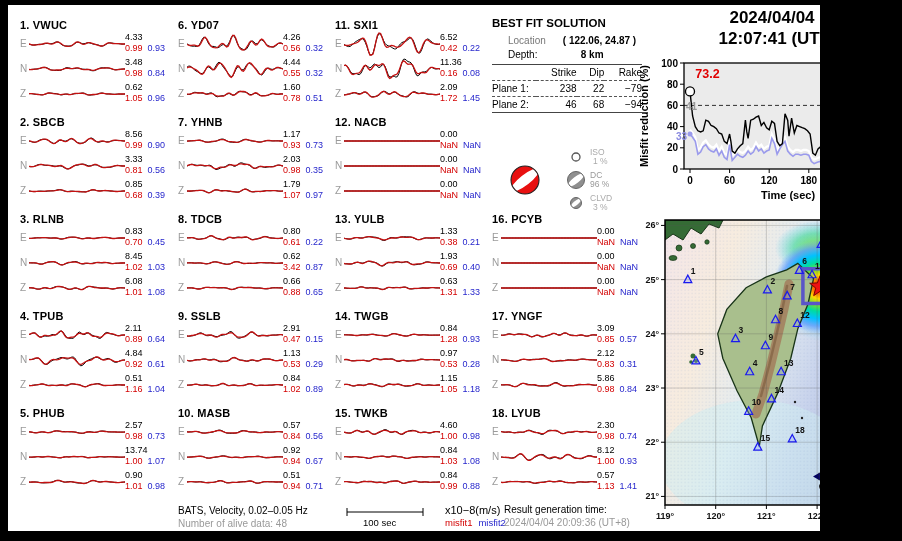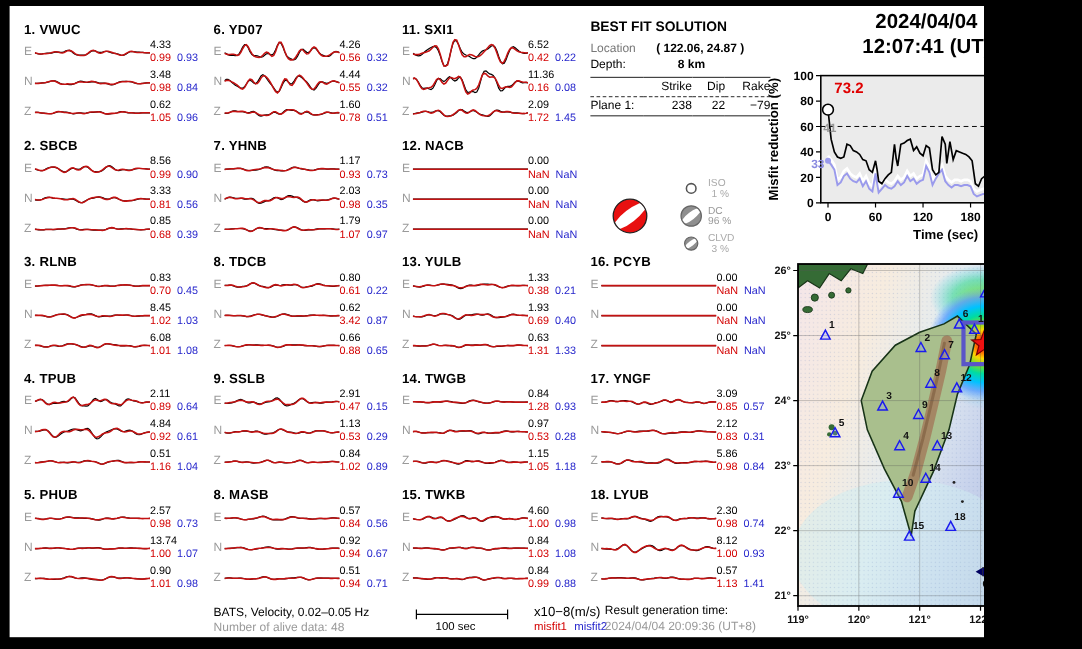--- a/index.html
+++ b/index.html
@@ -14,21 +14,21 @@
   .clabel{position:absolute;left:0;top:6px;color:#9a9a9a;font-size:10px;}
   .comp svg{position:absolute;left:9px;top:0;}
   .nums{position:absolute;left:105px;top:0;width:49px;font-size:9px;line-height:11px;white-space:nowrap;}
   .amp{color:#000;}
   .m1{color:#d30000;}
   .m2{color:#2626cc;margin-left:5px;}
 
   
   .solution{position:absolute;left:484px;top:12px;width:162px;height:200px;font-size:10px;color:#000;}
   .sol-title{font-size:11.5px;font-weight:bold;margin-bottom:6px;}
-  .sol-row{margin:3px 0;}
+  .sol-row{margin:3px 16px;}
   .sol-lab{color:#777;display:inline-block;width:52px;}
   .sol-lab2{color:#000;display:inline-block;width:52px;}
   .sol-val{font-weight:bold;}
   .mw-big{font-size:19px;font-weight:bold;letter-spacing:.5px;}
   table.fp{border-collapse:collapse;margin-top:4px;width:150px;font-size:10px;}
   table.fp th{font-weight:normal;text-align:right;border-top:1px solid #444;border-bottom:1px dashed #555;padding:2px 0 2px 8px;}
   table.fp td{text-align:right;border-bottom:1px dashed #555;padding:2px 0 2px 8px;}
   table.fp tr:last-child td{border-bottom:1px solid #444;}
   table.fp .rowlab{text-align:left;padding-left:0;}
   .mech{position:absolute;left:0;top:126px;}
@@ -370,21 +370,21 @@
               <polyline points="0.0,12.2 1.5,12.1 3.0,12.0 4.6,11.8 6.1,11.6 7.6,11.3 9.1,11.3 10.7,11.5 12.2,11.9 13.7,12.2 15.2,12.2 16.8,12.0 18.3,11.8 19.8,12.0 21.3,12.4 22.9,12.7 24.4,12.9 25.9,12.8 27.4,12.6 29.0,12.4 30.5,12.1 32.0,11.6 33.5,11.1 35.0,10.6 36.6,10.7 38.1,11.2 39.6,11.9 41.1,12.4 42.7,12.5 44.2,12.3 45.7,12.1 47.2,12.2 48.8,12.5 50.3,12.7 51.8,12.7 53.3,12.6 54.9,12.4 56.4,12.3 57.9,12.1 59.4,11.7 61.0,11.1 62.5,10.7 64.0,10.7 65.5,11.2 67.0,11.9 68.6,12.4 70.1,12.5 71.6,12.4 73.1,12.3 74.7,12.3 76.2,12.4 77.7,12.4 79.2,12.3 80.8,12.2 82.3,12.1 83.8,12.1 85.3,12.1 86.9,11.9 88.4,11.7 89.9,11.5 91.4,11.6 93.0,11.8 94.5,12.0 96.0,12.0 " fill="none" stroke="#000" stroke-width="1"></polyline>
               <polyline points="0.0,12.2 1.5,12.2 3.0,12.1 4.6,12.0 6.1,11.7 7.6,11.4 9.1,11.2 10.7,11.4 12.2,11.8 13.7,12.2 15.2,12.3 16.8,12.2 18.3,12.0 19.8,12.0 21.3,12.2 22.9,12.4 24.4,12.6 25.9,12.7 27.4,12.6 29.0,12.6 30.5,12.3 32.0,11.8 33.5,11.1 35.0,10.5 36.6,10.5 38.1,11.1 39.6,12.0 41.1,12.6 42.7,12.7 44.2,12.4 45.7,12.1 47.2,12.0 48.8,12.2 50.3,12.5 51.8,12.7 53.3,12.7 54.9,12.7 56.4,12.5 57.9,12.1 59.4,11.6 61.0,10.9 62.5,10.6 64.0,10.8 65.5,11.4 67.0,12.1 68.6,12.6 70.1,12.6 71.6,12.3 73.1,12.1 74.7,12.1 76.2,12.2 77.7,12.4 79.2,12.4 80.8,12.3 82.3,12.2 83.8,12.1 85.3,12.0 86.9,11.8 88.4,11.6 89.9,11.6 91.4,11.7 93.0,11.9 94.5,12.0 96.0,12.0 " fill="none" stroke="#c41111" stroke-width="1.3"></polyline>
             </svg>
             <div class="nums">
               <div class="amp">0.84</div>
               <div><span class="m1">1.02</span><span class="m2">0.89</span></div>
             </div>
           </div>
         </div>
         <div class="station" style="left: 170px; top: 402px;">
-          <div class="shead">8.  MASB</div>
+          <div class="shead">10.  MASB</div>
           <div class="comp">
             <span class="clabel">E</span>
             <svg width="96" height="24">
               <polyline points="0.0,11.8 1.5,11.9 3.0,11.9 4.6,11.9 6.1,11.7 7.6,11.6 9.1,11.5 10.7,11.7 12.2,12.0 13.7,12.5 15.2,12.8 16.8,13.0 18.3,13.0 19.8,12.8 21.3,12.7 22.9,12.5 24.4,12.4 25.9,12.1 27.4,11.6 29.0,10.9 30.5,10.4 32.0,10.1 33.5,10.2 35.0,10.8 36.6,11.6 38.1,12.4 39.6,13.0 41.1,13.2 42.7,13.3 44.2,13.3 45.7,13.3 47.2,13.2 48.8,13.0 50.3,12.6 51.8,11.9 53.3,11.2 54.9,10.7 56.4,10.6 57.9,10.8 59.4,11.2 61.0,11.7 62.5,12.0 64.0,12.0 65.5,12.0 67.0,11.9 68.6,12.0 70.1,12.2 71.6,12.4 73.1,12.6 74.7,12.5 76.2,12.4 77.7,12.2 79.2,12.1 80.8,12.2 82.3,12.2 83.8,12.2 85.3,12.1 86.9,11.9 88.4,11.7 89.9,11.6 91.4,11.6 93.0,11.7 94.5,11.9 96.0,12.0 " fill="none" stroke="#000" stroke-width="1"></polyline>
               <polyline points="0.0,11.9 1.5,12.0 3.0,11.9 4.6,11.8 6.1,11.6 7.6,11.4 9.1,11.4 10.7,11.6 12.2,12.1 13.7,12.6 15.2,13.0 16.8,13.1 18.3,13.1 19.8,12.8 21.3,12.5 22.9,12.3 24.4,12.0 25.9,11.7 27.4,11.4 29.0,11.0 30.5,10.6 32.0,10.5 33.5,10.7 35.0,11.2 36.6,11.9 38.1,12.4 39.6,12.8 41.1,12.9 42.7,12.8 44.2,12.8 45.7,12.9 47.2,13.0 48.8,13.0 50.3,12.8 51.8,12.3 53.3,11.7 54.9,11.1 56.4,10.8 57.9,10.8 59.4,11.0 61.0,11.4 62.5,11.7 64.0,11.8 65.5,11.9 67.0,12.1 68.6,12.2 70.1,12.5 71.6,12.6 73.1,12.7 74.7,12.5 76.2,12.3 77.7,12.0 79.2,11.9 80.8,11.9 82.3,12.1 83.8,12.2 85.3,12.2 86.9,12.1 88.4,11.9 89.9,11.7 91.4,11.7 93.0,11.7 94.5,11.9 96.0,12.0 " fill="none" stroke="#c41111" stroke-width="1.3"></polyline>
             </svg>
             <div class="nums">
               <div class="amp">0.57</div>
               <div><span class="m1">0.84</span><span class="m2">0.56</span></div>
             </div>
@@ -718,20 +718,26 @@
         <th class="rowlab"></th>
         <th>Strike</th>
         <th>Dip</th>
         <th>Rake</th>
       </tr>
       <tr>
         <td class="rowlab">Plane 1:</td>
         <td>238</td>
         <td>22</td>
         <td>−79</td>
+      </tr>
+      <tr>
+        <td class="rowlab">Plane 2:</td>
+        <td>46</td>
+        <td>68</td>
+        <td>−94</td>
       </tr>
     </tbody>
         </table>
     <svg class="mech" width="162" height="74">
       <defs>
         <clipPath id="cpMain">
               <circle cx="33" cy="37" r="14"></circle>
             </clipPath>
         <clipPath id="cpDC">
               <circle cx="84" cy="37" r="8.5"></circle>

